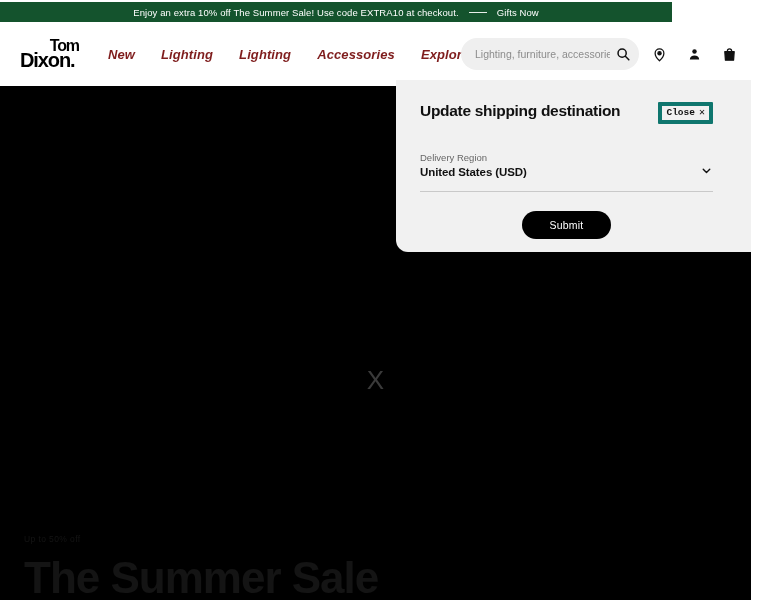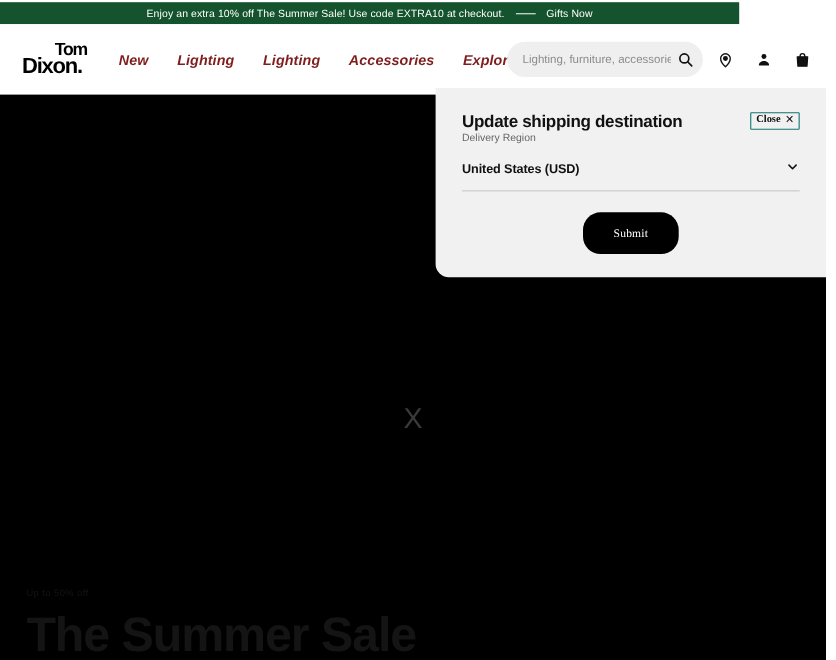--- a/index.html
+++ b/index.html
@@ -62,43 +62,43 @@
   }
   .broken-img-x { color:#3a3a3a; font-size:26px; font-weight:300; font-family:"Liberation Sans", sans-serif; }
   .hero-copy { position:absolute; left:24px; bottom:0px; }
   .hero-eyebrow { color:#141414; font-size:8.5px; letter-spacing:.4px; margin-bottom:12px; }
   .hero-title { color:#141414; font-size:44px; font-weight:800; letter-spacing:-1px; line-height:1; white-space:nowrap; }
 
   
   .shipping-modal {
     position:absolute; left:396px; top:80px; width:355px; height:172px;
     background:#f1f1f1; border-radius:0 0 0 12px; z-index:20;
-    padding:22px 24px 0 24px;
+    padding:22px 38px 0 24px;
   }
   .modal-head { display:flex; align-items:flex-start; justify-content:space-between; }
   .modal-title { font-size:15.5px; font-weight:800; color:#111; letter-spacing:-.3px; }
   .close-btn {
-    border:1px solid #0f766e; background:transparent; cursor:pointer;
+    border:4px solid #0f766e; background:transparent; cursor:pointer;
     font-size:9.5px; font-weight:700; color:#111; padding:2px 4px;
-    display:flex; align-items:center; gap:4px; font-family:Liberation Serif, serif;
+    display:flex; align-items:center; gap:4px; font-family:Liberation Mono, monospace;
     border-radius:1px; line-height:1;
   }
   .close-x { font-size:10px; font-weight:400; }
-  .field-label { font-size:9.5px; color:#666; }
+  .field-label { font-size:9.5px; color:#666; margin-top:28px; }
   .select-row {
-    margin-top:14px; display:flex; align-items:center; justify-content:space-between;
+    display:flex; align-items:center; justify-content:space-between;
     border-bottom:1px solid #c9c9c9; padding-bottom:10px;
   }
   .select-value { font-size:11.5px; font-weight:700; color:#111; letter-spacing:-.1px; }
   .chevron { color:#111; }
   .submit-wrap { display:flex; justify-content:center; margin-top:19px; }
   .submit-btn {
     background:#000; color:#fff; border:none; border-radius:16px;
-    padding:0 28px; height:38px; font-size:10.5px; cursor:pointer;
-    font-family:Liberation Serif, serif; letter-spacing:.2px;
+    padding:0 28px; height:28px; font-size:10.5px; cursor:pointer;
+    font-family:Liberation Sans, sans-serif; letter-spacing:.2px;
   }
 
   
   .scroll-gutter { position:absolute; right:0; top:74px; width:9px; height:526px; background:#ffffff; z-index:30; }
 </style>
 </head>
 <body>
 
 <div id="page">
 

